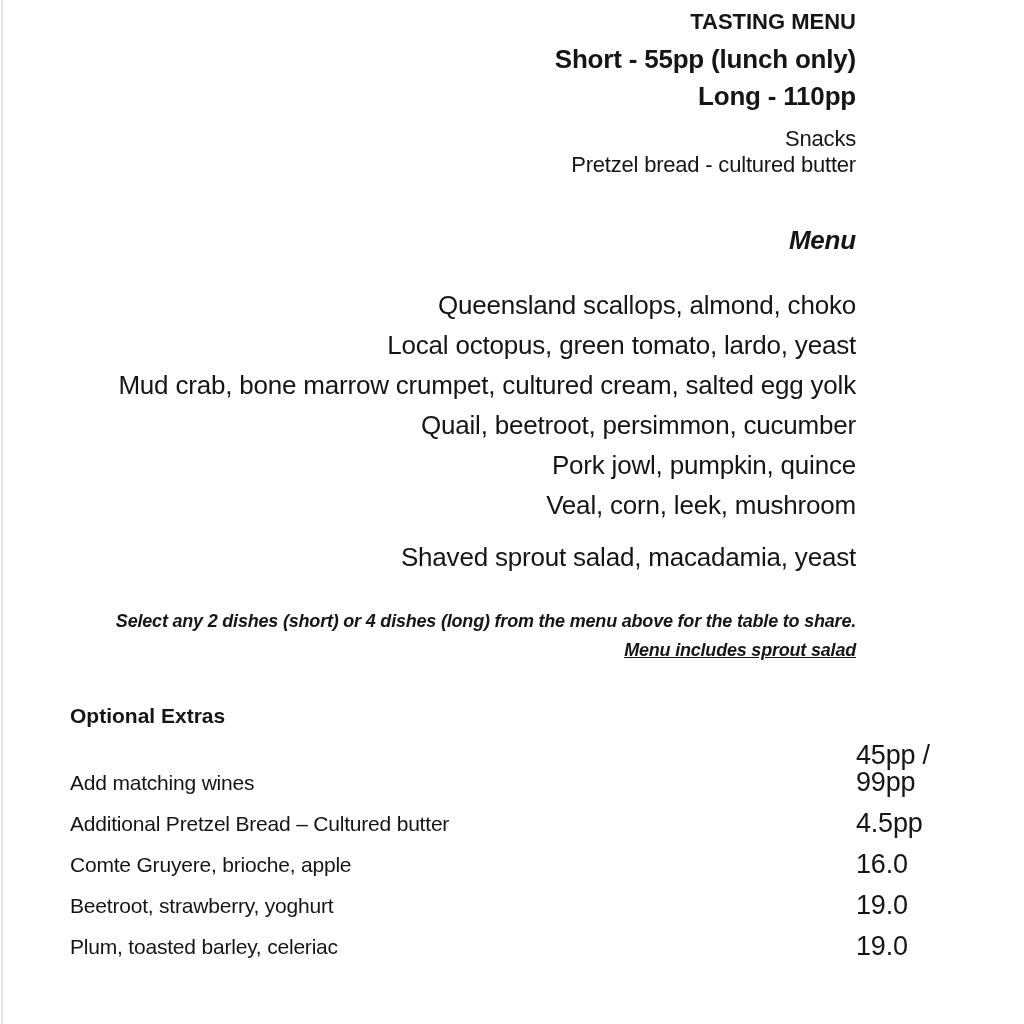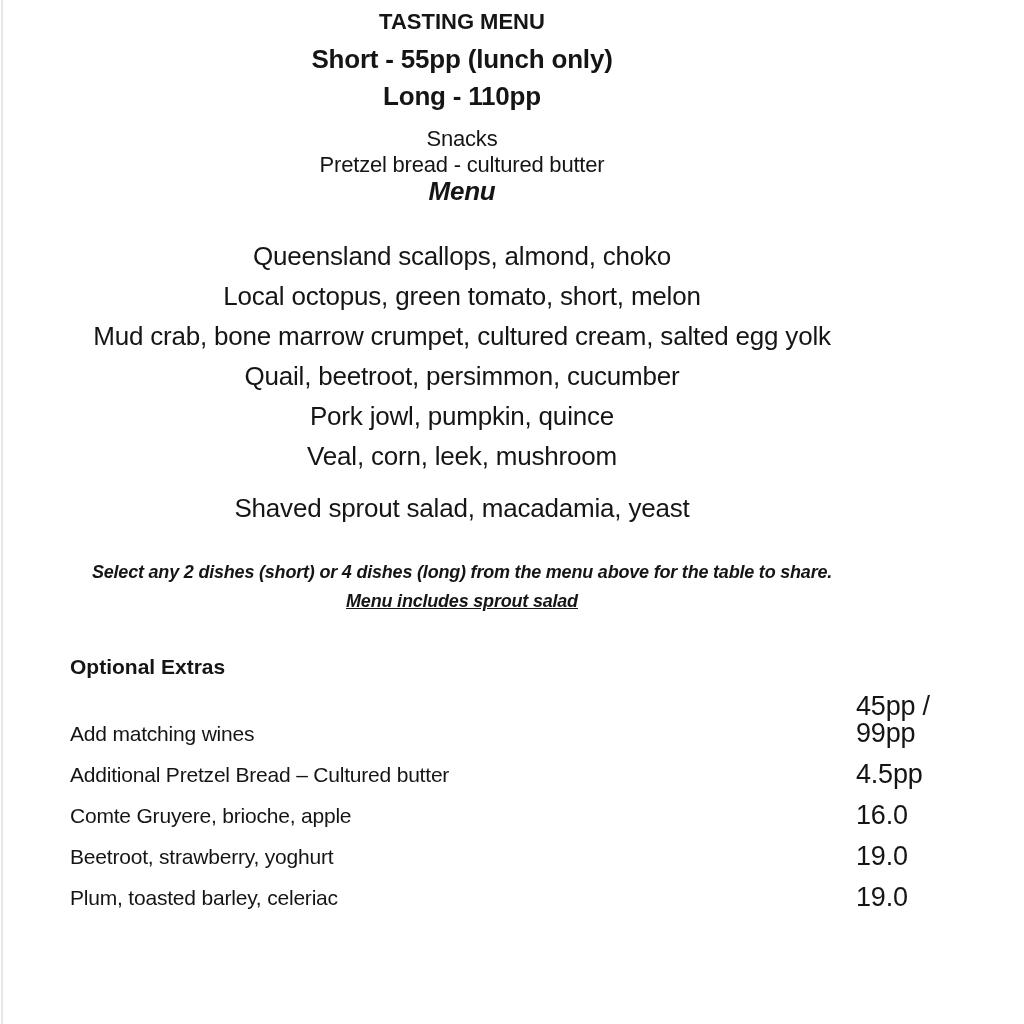--- a/index.html
+++ b/index.html
@@ -21,40 +21,41 @@
     left: 1px;
     top: 0;
     width: 2px;
     height: 1024px;
     background: #e7e7e7;
   }
   
   .center-col {
     margin-left: 68px;
     width: 788px;
-    text-align: center;
+    text-align: right;
   }
   .line {
     line-height: 26px;
     font-size: 26px;
     letter-spacing: -0.2px;
   }
   .title {
     margin-top: 9px;
     font-size: 22px;
     font-weight: bold;
     letter-spacing: 0;
   }
   .opt {
     margin-top: 11px;
     font-weight: bold;
   }
   .snack-head { margin-top: 17px; font-size: 22px; }
   .snack-item { font-size: 22px; }
   .menu-head {
+    margin-top: 49px;
     font-weight: bold;
     font-style: italic;
   }
   .dish-first { margin-top: 39px; }
   .dish { margin-top: 14px; }
   .salad { margin-top: 26px; }
   .note {
     margin: 38px auto 0 auto;
     width: 788px;
     font-size: 18px;
@@ -107,21 +108,21 @@
     <div class="line title">TASTING MENU</div>
     <div class="line opt">Short - 55pp (lunch only)</div>
     <div class="line opt">Long - 110pp</div>
 
     <div class="line snack-head">Snacks</div>
     <div class="line snack-item">Pretzel bread - cultured butter</div>
 
     <div class="line menu-head">Menu</div>
 
     <div class="line dish-first">Queensland scallops, almond, choko</div>
-    <div class="line dish">Local octopus, green tomato, short, melon</div>
+    <div class="line dish">Local octopus, green tomato, lardo, yeast</div>
     <div class="line dish">Mud crab, bone marrow crumpet, cultured cream, salted egg yolk</div>
     <div class="line dish">Quail, beetroot, persimmon, cucumber</div>
     <div class="line dish">Pork jowl, pumpkin, quince</div>
     <div class="line dish">Veal, corn, leek, mushroom</div>
 
     <div class="line salad">Shaved sprout salad, macadamia, yeast</div>
 
     <div class="note">Select any 2 dishes (short) or 4 dishes (long) from the menu above for the table to share.</div>
     <div class="note note-2">Menu includes sprout salad</div>
   </div>

